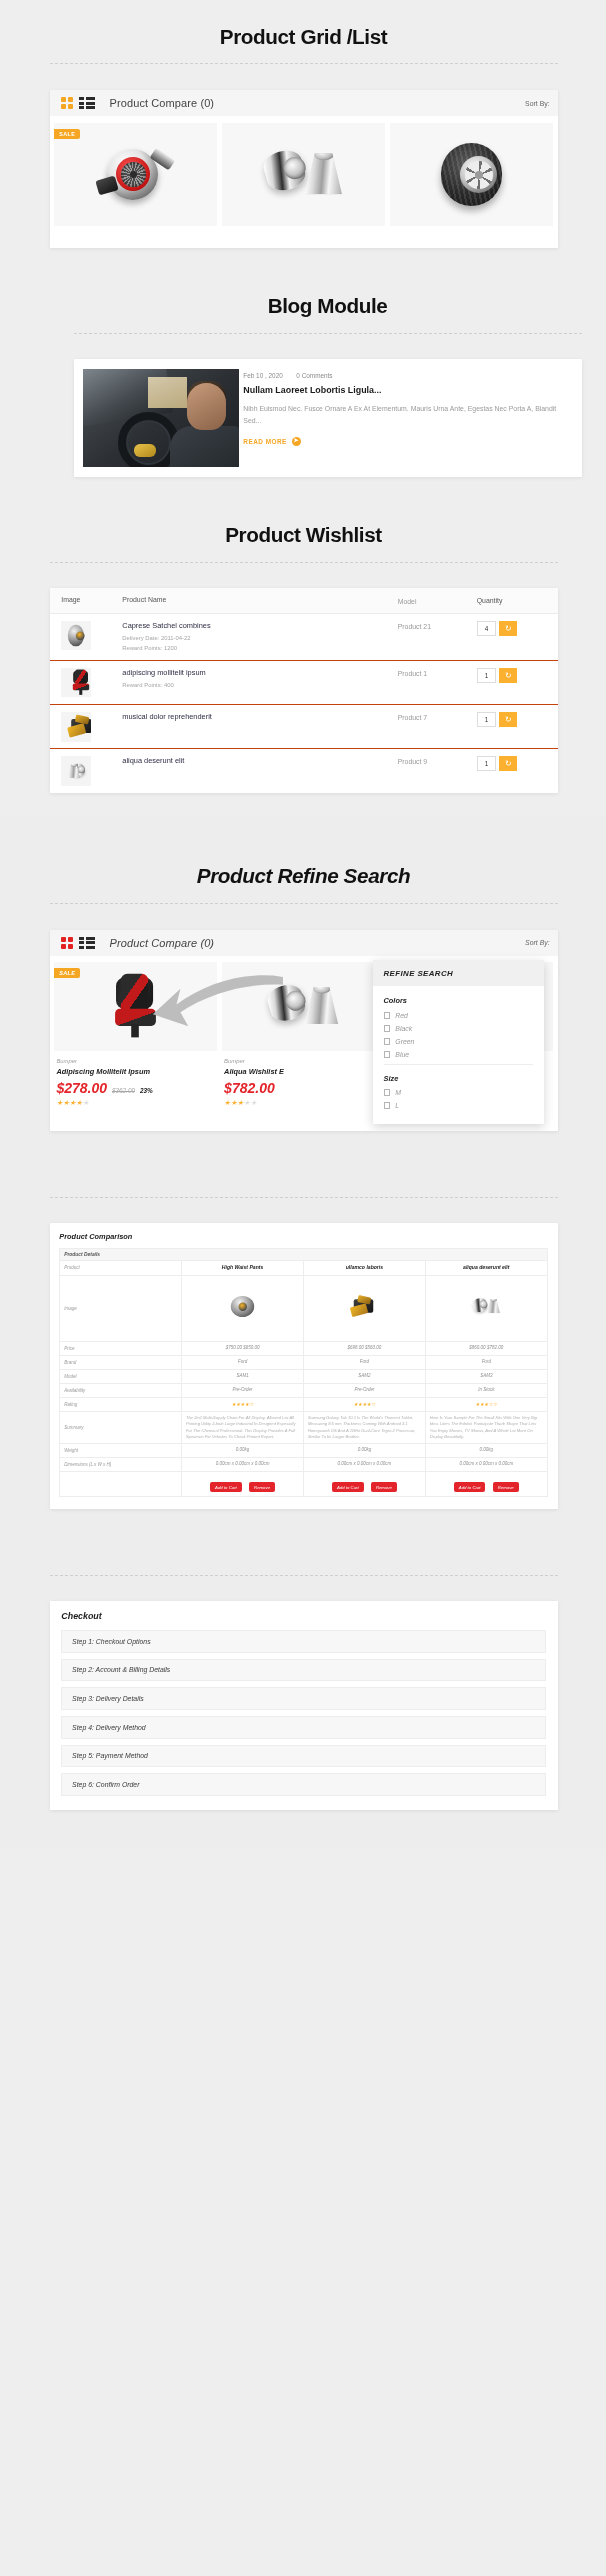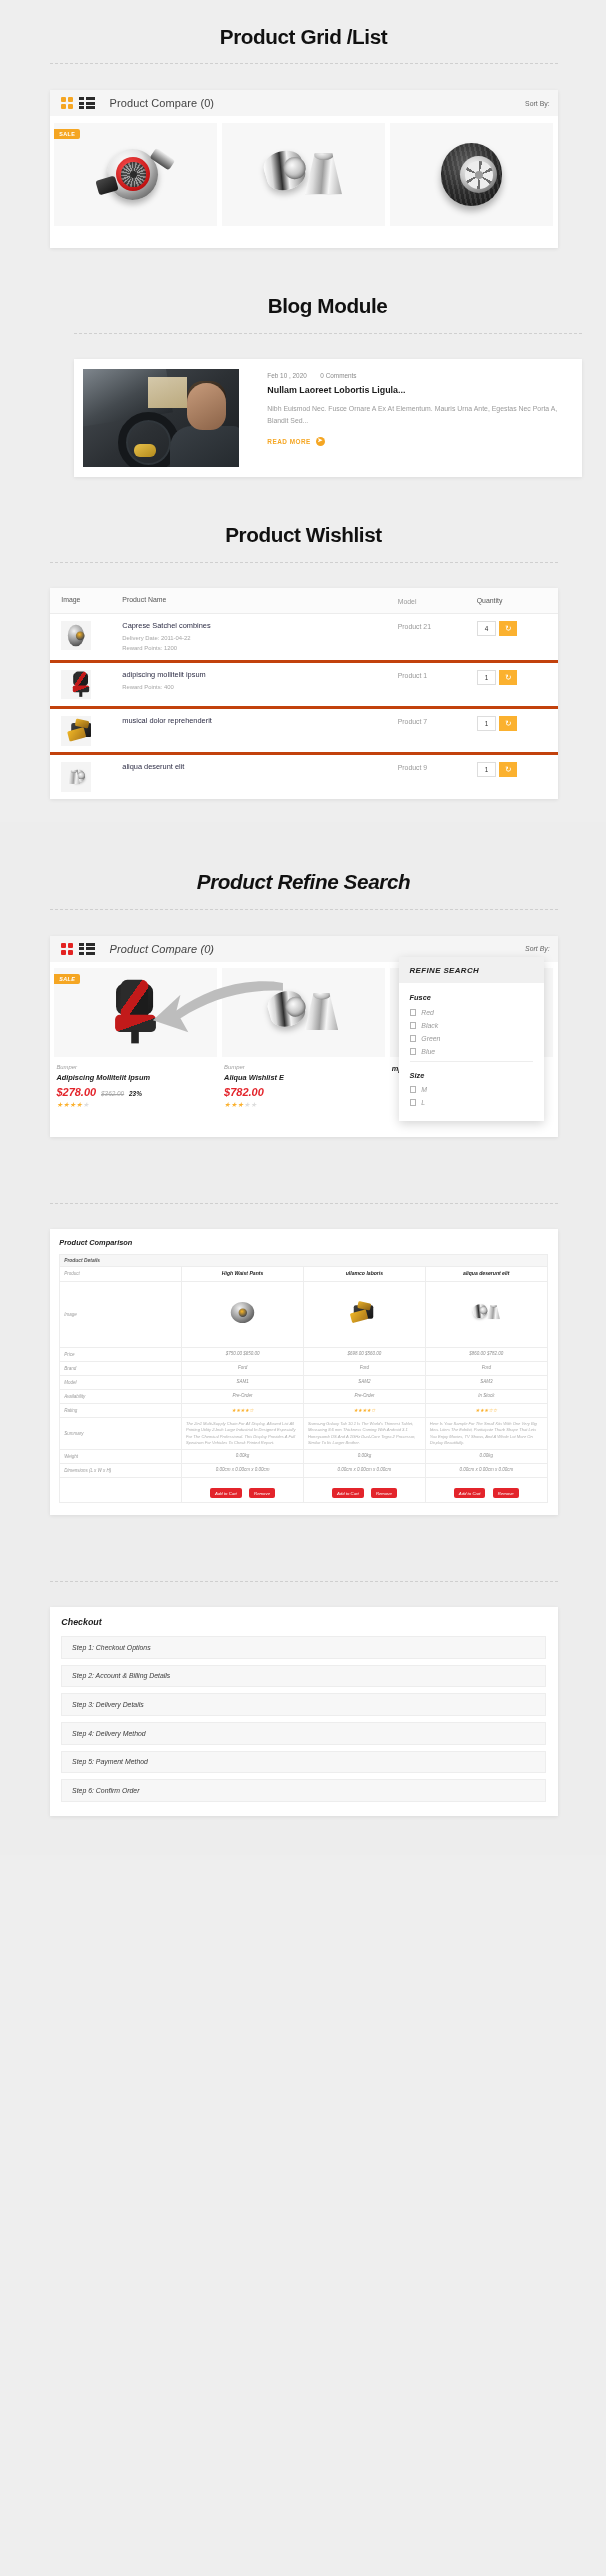--- a/index.html
+++ b/index.html
@@ -157,21 +157,21 @@
 
   .hub-small { width: 43px; height: 39px; position: relative; }
   .hub-small .o {
     position:absolute; inset:2px; border-radius:50%;
     background: radial-gradient(circle at 38% 30%, #f2f2f2, #9e9e9e 46%, #2d2d2d 100%);
   }
   .hub-small .i { position:absolute; left:14.8px; top:12.8px; width:13.8px; height:13.8px; border-radius:50%;
     background: radial-gradient(circle at 40% 34%, #fbb627, #4a4a4a 70%); }
 
   
-  .blog-card { display: flex; padding: 9.8px; gap: 28px; }
+  .blog-card { display: flex; padding: 9.8px; gap: 4px; }
   .blog-thumb {
     width: 156px; height: 98px; flex: 0 0 156px; position: relative; overflow: hidden;
     background: linear-gradient(145deg,#4d5359 0%, #2c3034 52%, #1a1d20 100%);
   }
   .blog-thumb .windshield {
     position:absolute; left:-9.8px; top:-5.9px; width:95px; height:57px;
     background: linear-gradient(160deg,#8e969d,#454b50 60%,#23272b);
     transform: rotate(-9deg); opacity:.85;
   }
   .blog-thumb .poster {
@@ -212,21 +212,21 @@
     display: inline-flex; align-items: center; justify-content: center; font-size: 5.9px; line-height: 1;
   }
 
   
   .wl-head {
     display: flex; padding: 7.9px 11.8px; font-size: 6.9px; color: #555;
     border-bottom: 1px solid #ececec; background: #fbfbfb;
   }
   .wl-row {
     display: flex; padding: 6.9px 11.8px; align-items: flex-start;
-    border-bottom: 3px solid #c2410c; min-height: 35px;
+    border-bottom: 1px solid #c2410c; min-height: 35px;
   }
   .wl-c-img { width: 61px; flex: 0 0 61px; }
   .wl-c-name { flex: 1; }
   .wl-c-model { width: 79px; flex: 0 0 79px; font-size: 6.9px; color: #999; padding-top: 2px; }
   .wl-c-qty { width: 69px; flex: 0 0 69px; display: flex; align-items: center; gap: 3px; }
   .wl-thumb {
     width: 29.5px; height: 29.5px; background: #f4f4f4; display: flex;
     align-items: center; justify-content: center; overflow: hidden;
   }
   .wl-name { font-size: 7.4px; color: #2c2c44; margin-bottom: 3px; }
@@ -235,21 +235,21 @@
     width: 19.7px; height: 14.8px; border: 1px solid #ddd; background: #fff;
     font-size: 6.4px; color: #333; display: flex; align-items: center; justify-content: center;
   }
   .qty-btn {
     width: 17.7px; height: 14.8px; background: #fbb12f; color: #fff; border: 0;
     display: flex; align-items: center; justify-content: center; font-size: 7.9px; cursor: pointer;
   }
 
   
   .refine-panel {
-    position: absolute; right: 13.8px; top: 21px; width: 145px; z-index: 20;
+    position: absolute; right: 13.8px; top: 30px; width: 171px; z-index: 20;
     box-shadow: 0 3px 9.8px rgba(0,0,0,.17); background: #fff;
   }
   .refine-title {
     background: #f0f0f0; padding: 8.9px 10.8px; font-size: 7.9px; font-weight: bold;
     color: #222; letter-spacing: 0.4px;
   }
   .refine-body { padding: 9.8px 10.8px 8.9px; }
   .refine-group-title { font-size: 7.4px; font-weight: bold; color: #222; margin-bottom: 6.9px; }
   .refine-opt { display: flex; align-items: center; gap: 4.9px; margin-bottom: 5.9px; }
   .cbx { width: 6.9px; height: 6.9px; border: 1px solid #b4b4b4; background: #fff; display: block; }
@@ -257,21 +257,21 @@
   .refine-div { height: 1px; background: #ededed; margin: 3.9px 0 8.9px; }
 
   .big-arrow { position: absolute; left: 87px; top: 39px; width: 148px; height: 69px; z-index: 10; }
 
   .pr-card { flex: 1 0 0; position: relative; }
   .pr-img { background: #f7f7f7; height: 89px; position: relative; overflow: hidden; }
   .pr-info { padding: 6.9px 2px 0; }
   .pr-cat { font-size: 5.9px; color: #a0a0a0; margin-bottom: 3px; }
   .pr-name { font-size: 7.4px; font-weight: bold; color: #1d1d1d; margin-bottom: 3.9px; white-space: nowrap; }
   .pr-prices { display: flex; align-items: baseline; gap: 4.9px; margin-bottom: 3px; }
-  .pr-price { font-size: 11px; font-weight: bold; color: #e3242b; }
+  .pr-price { font-size: 14px; font-weight: bold; color: #e3242b; }
   .pr-old { font-size: 6.4px; color: #a8a8a8; text-decoration: line-through; }
   .pr-disc { font-size: 6.4px; font-weight: bold; color: #222; }
   .stars { font-size: 6.9px; color: #fbb12f; letter-spacing: 0.4px; }
   .stars .off { color: #ddd; }
 
   
   .cmp-wrap { padding: 8.9px 9.8px 11.8px; }
   .cmp-title { font-size: 7.4px; font-weight: bold; color: #222; margin-bottom: 6.9px; }
   .cmp-table { width: 100%; border-collapse: collapse; table-layout: fixed; }
   .cmp-table th, .cmp-table td {
@@ -580,21 +580,21 @@
         </div>
         <div class="pr-info">
           <div class="pr-name">mpos</div>
         </div>
       </div>
     </div>
 
     <div class="refine-panel">
       <div class="refine-title">REFINE SEARCH</div>
       <div class="refine-body">
-        <div class="refine-group-title">Fusce</div>
+        <div class="refine-group-title">Colors</div>
         <label class="refine-opt">
             <i class="cbx"></i>
             <span>Red</span>
           </label>
         <label class="refine-opt">
             <i class="cbx"></i>
             <span>Black</span>
           </label>
         <label class="refine-opt">
             <i class="cbx"></i>

